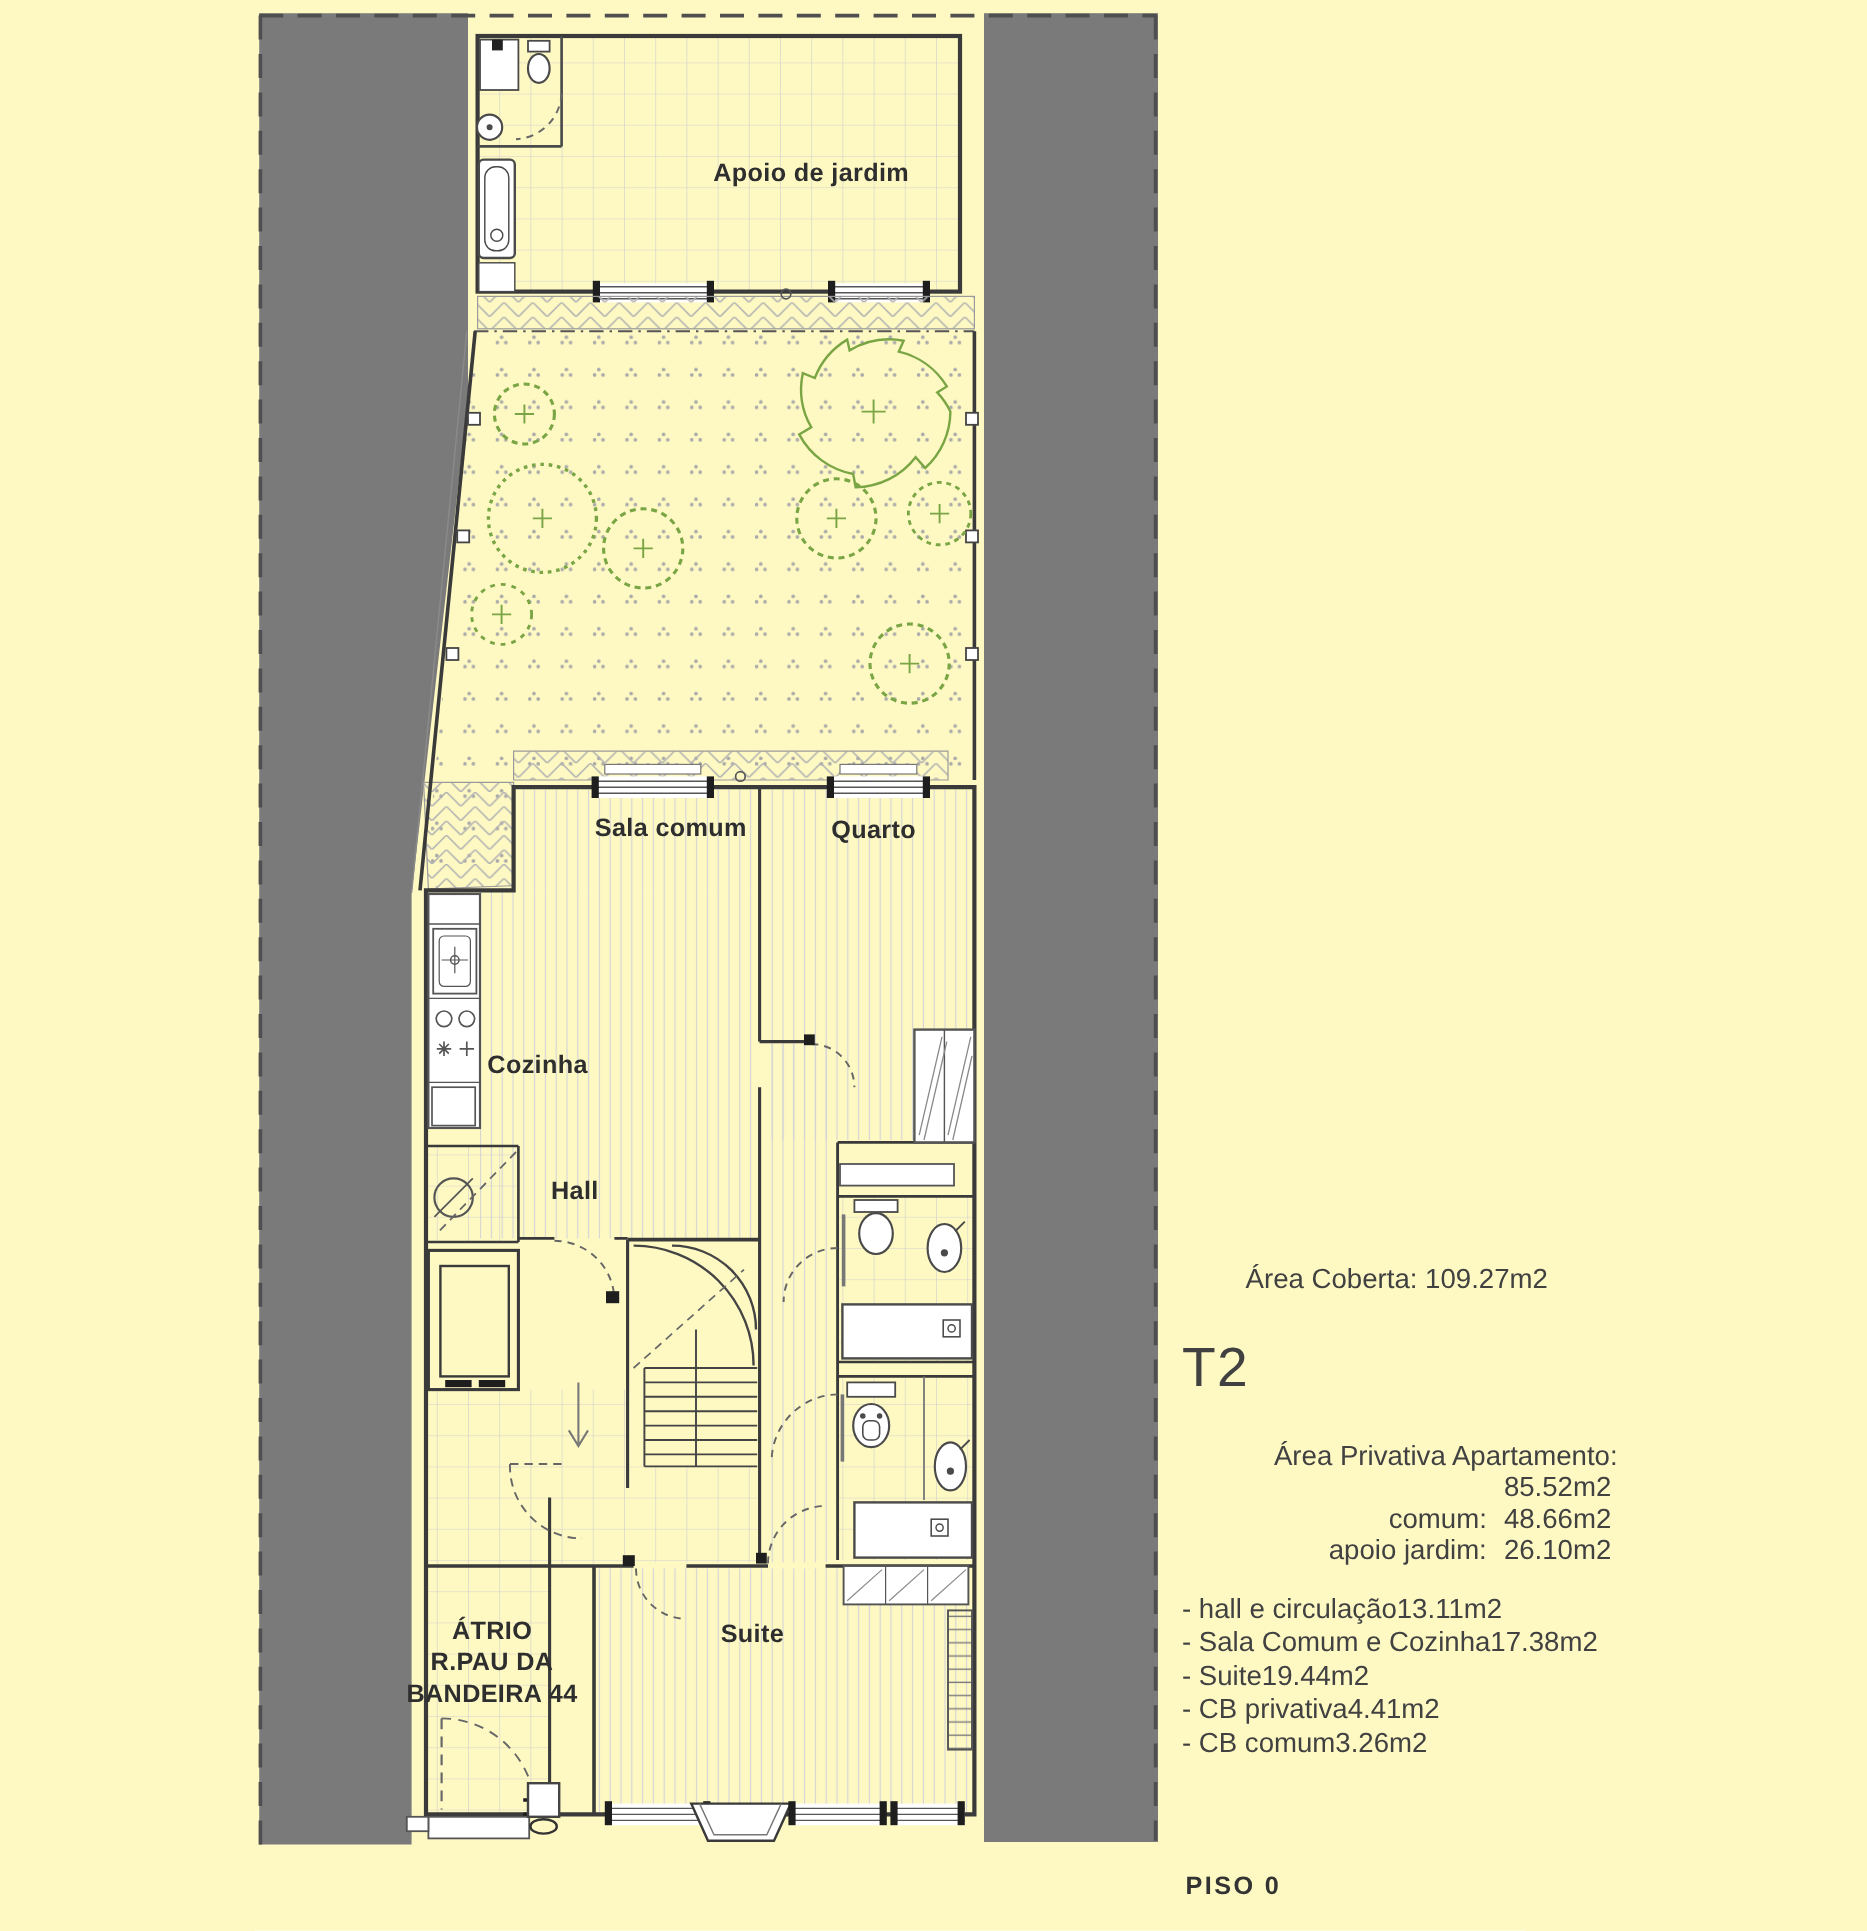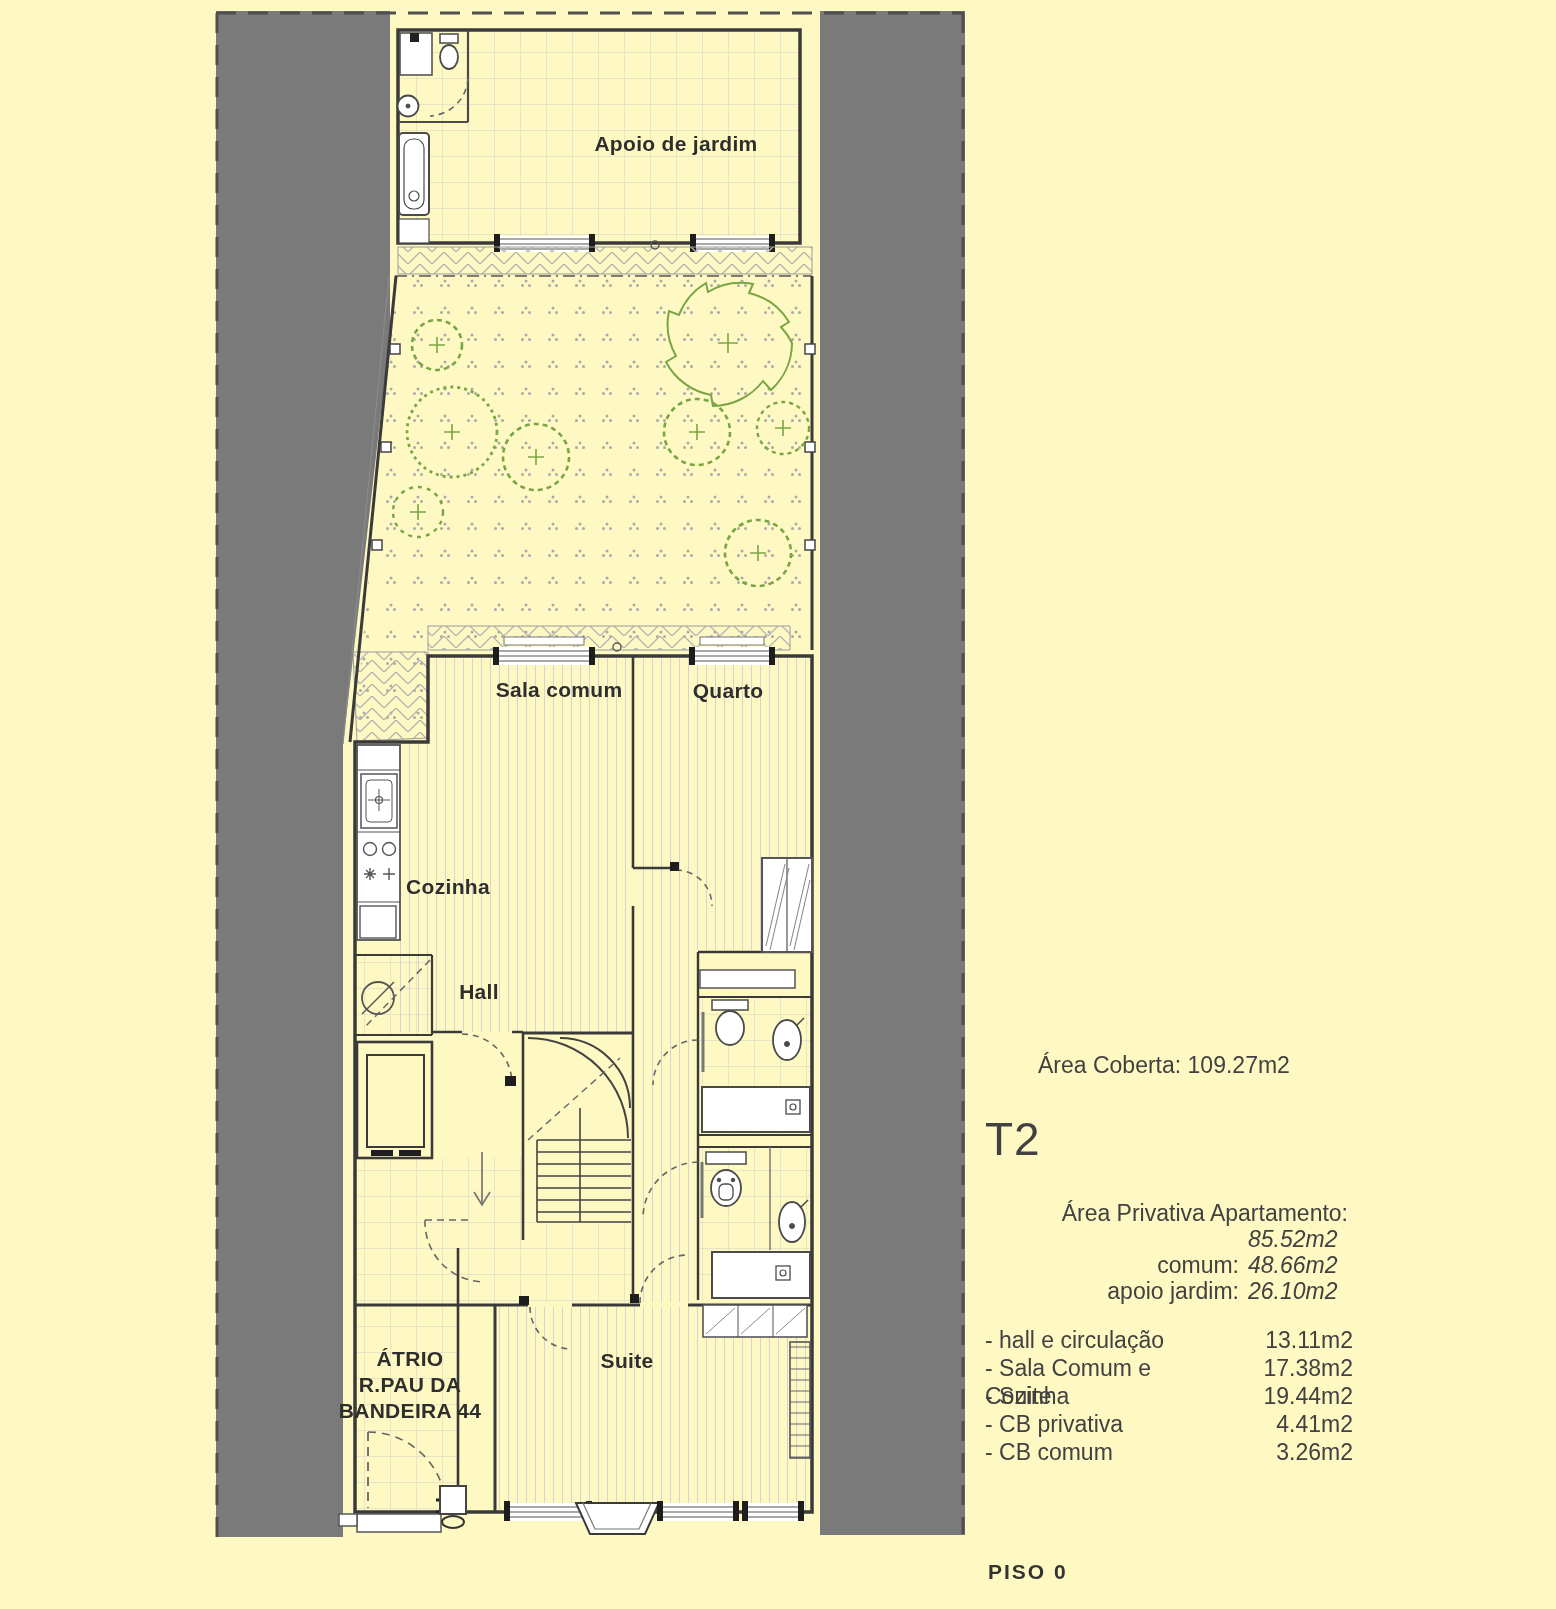--- a/index.html
+++ b/index.html
@@ -5,23 +5,23 @@
   html,body{margin:0;padding:0;background:#ffffff;}
   .canvas{position:relative;width:1556px;height:1609px;background:#fef9c3;
           font-family:"Liberation Sans",sans-serif;overflow:hidden;}
   .plan-svg{position:absolute;left:0;top:0;}
   .plan-label{font-family:"Liberation Sans",sans-serif;font-weight:700;font-size:21px;
               fill:#2e2e2e;text-anchor:middle;letter-spacing:.3px;}
   .info{position:absolute;color:#414141;}
   .info-area{left:1038px;top:1052px;font-size:23px;}
   .info-t2{left:985px;top:1112px;font-size:46px;letter-spacing:1px;}
   .info-private{left:980px;top:1200px;width:368px;text-align:right;font-size:23px;line-height:26px;}
-  .pline .pv{display:inline-block;margin-left:9px;min-width:100px;text-align:left;font-style:italic;}
+  .pline .pv{display:inline-block;margin-left:9px;min-width:100px;text-align:center;}
   .info-rooms{left:985px;top:1326px;width:368px;font-size:23px;}
-  .room-row{display:flex;justify-content:space-between;height:28px;line-height:28px;gap:23px;}
+  .room-row{display:flex;height:28px;line-height:28px;}
   .info-piso{left:988px;top:1560px;font-size:21px;font-weight:700;letter-spacing:2px;color:#333;}
 </style>
 </head>
 <body>
 
 <div class="canvas">
 
 <svg class="plan-svg" width="1556" height="1609" viewBox="0 0 1556 1609">
   <defs>
     <pattern id="tile" width="26" height="26" patternUnits="userSpaceOnUse">

